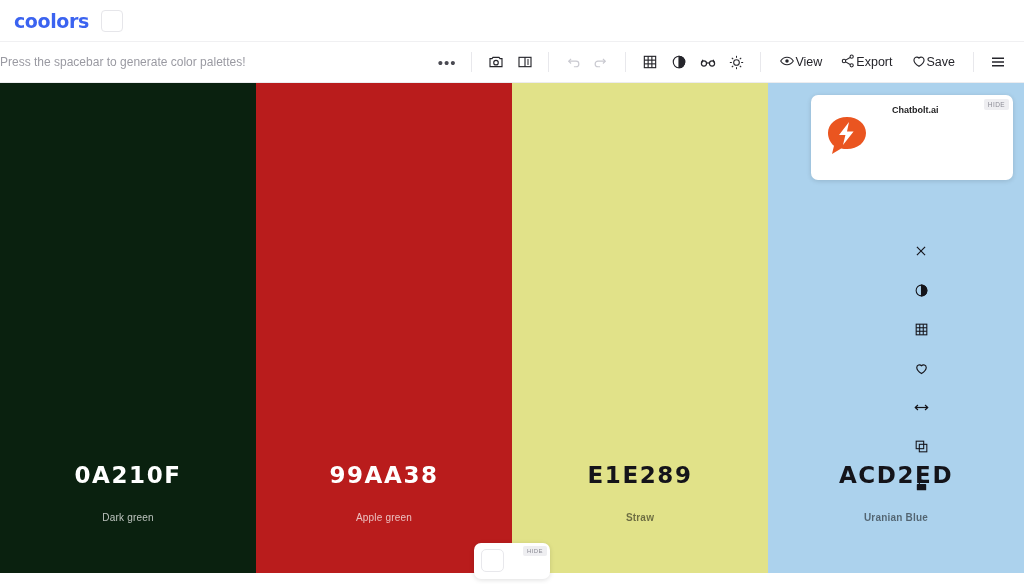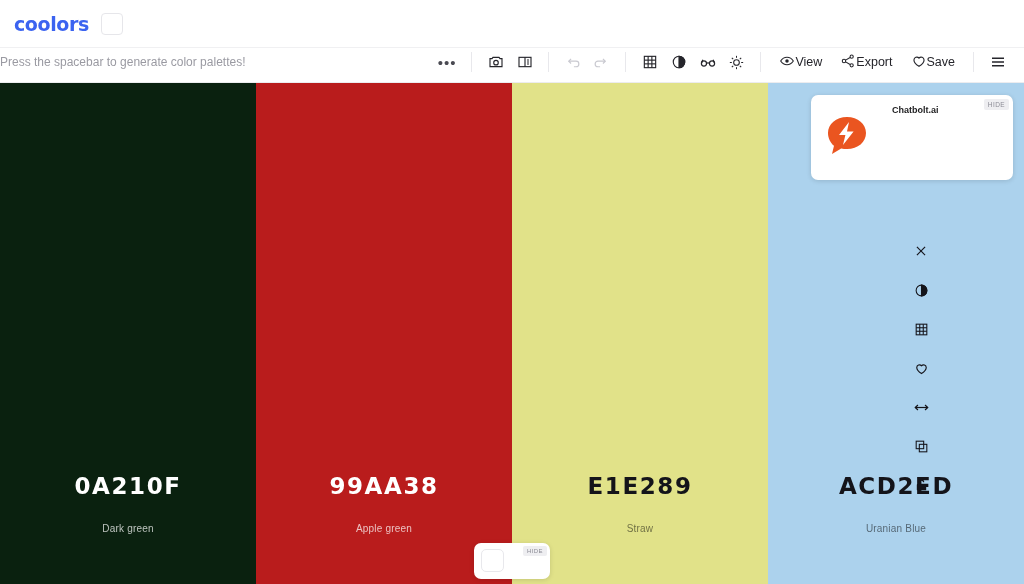--- a/index.html
+++ b/index.html
@@ -6,21 +6,21 @@
   html, body {
     width: 1024px; height: 584px;
     font-family: "Liberation Sans", sans-serif;
     overflow: hidden; background: #fff;
   }
   #app { position: relative; width: 1024px; height: 584px; }
 
   
   .header {
     position: absolute; top: 0; left: 0;
-    width: 1024px; height: 48px;
+    width: 1024px; height: 42px;
     background: #ffffff;
     display: flex; align-items: center;
     border-bottom: 1px solid #f0f0f2;
     z-index: 40;
   }
   .logo {
     margin-left: 14px;
     font-size: 19px; font-weight: 700; letter-spacing: -0.4px;
     color: #3b63f0;
     font-family: "DejaVu Sans", sans-serif;
@@ -63,38 +63,38 @@
   .tb-icon.dim { color: #c9c9d0; }
   .tb-dots { font-size: 15px; letter-spacing: 1px; color: #4a4a52; padding: 0 6px; cursor: pointer; }
   .tb-sep { width: 1px; height: 20px; background: #e8e8ec; margin: 0 9px; }
   .tb-btn {
     display: flex; align-items: center; gap: 0;
     font-size: 12.5px; color: #25252b; padding: 0 9px; cursor: pointer;
   }
 
   
   .palette {
-    position: absolute; top: 83px; left: 0;
+    position: absolute; top: 72px; left: 0;
     width: 1024px; height: 501px; display: flex;
   }
   .swatch {
     flex: 1 1 0; position: relative;
     display: flex; flex-direction: column;
     align-items: center; justify-content: flex-end;
     padding-bottom: 50px;
   }
   .hex {
     font-size: 23px; font-weight: 700; letter-spacing: 1.6px;
     font-family: "DejaVu Sans", sans-serif;
   }
   .cname { font-size: 10px; margin-top: 24px; letter-spacing: .2px; }
   .light-txt .hex { color: #ffffff; }
   .light-txt .cname { color: rgba(255,255,255,.72); }
   .dark-txt .hex { color: #14141a; }
-  .dark-txt .cname { color: rgba(0,0,0,.52); }
+  .dark-txt .cname { color: rgba(0,0,0,.52); font-weight: bold; }
 
   
   .vtools {
     position: absolute; top: 238px; left: 908px;
     display: flex; flex-direction: column; align-items: center; gap: 13px;
     z-index: 20;
   }
   .vicon {
     width: 26px; height: 26px; display: flex; align-items: center; justify-content: center;
     color: #14141a; cursor: pointer;

